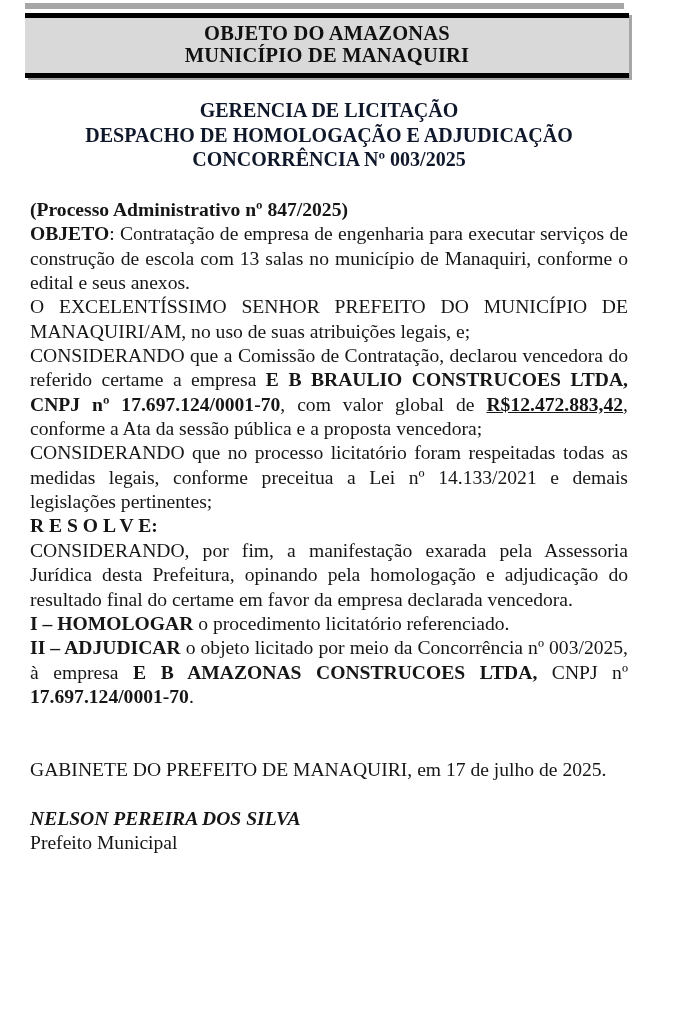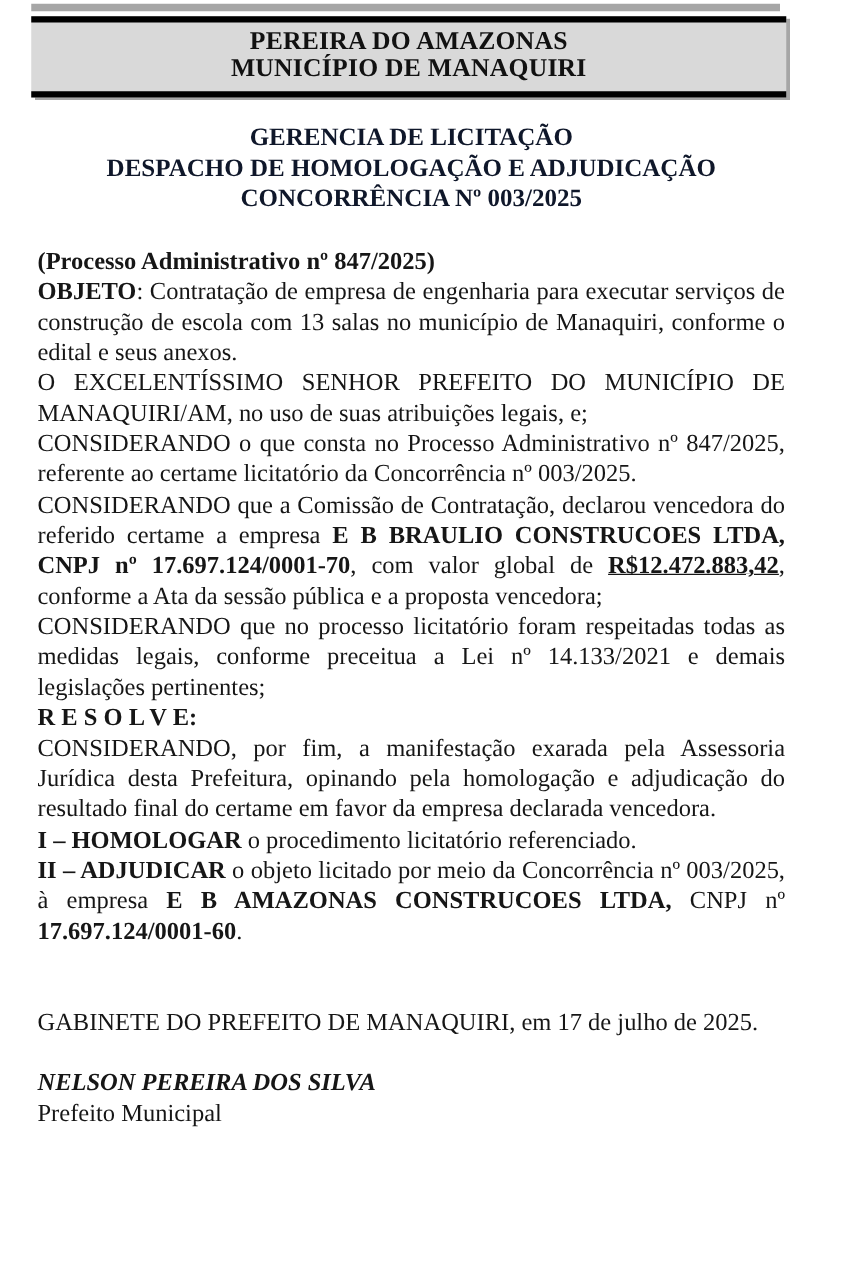--- a/index.html
+++ b/index.html
@@ -60,41 +60,40 @@
   .doc-body span.i { font-style: italic; }
 </style>
 </head>
 <body>
 
 <div>
 
   <div class="top-shadow-bar"></div>
 
   <div class="header-box">
-    <div class="hline">PEREIRA DO AMAZONAS</div>
+    <div class="hline">OBJETO DO AMAZONAS</div>
     <div class="hline">MUNICÍPIO DE MANAQUIRI</div>
   </div>
 
   <div class="title-block">
     <div>GERENCIA DE LICITAÇÃO</div>
     <div>DESPACHO DE HOMOLOGAÇÃO E ADJUDICAÇÃO</div>
     <div>CONCORRÊNCIA Nº 003/2025</div>
   </div>
 
   <div class="doc-body">
       <p><span class="b">(Processo Administrativo nº 847/2025)</span></p>
       <p><span class="b">OBJETO</span><span class="">: Contratação de empresa de engenharia para executar serviços de construção de escola com 13 salas no município de Manaquiri, conforme o edital e seus anexos.</span></p>
       <p><span class="">O EXCELENTÍSSIMO SENHOR PREFEITO DO MUNICÍPIO DE MANAQUIRI/AM, no uso de suas atribuições legais, e;</span></p>
-      <p><span class="">CONSIDERANDO o que consta no Processo Administrativo nº 847/2025, referente ao certame licitatório da Concorrência nº 003/2025.</span></p>
       <p><span class="">CONSIDERANDO que a Comissão de Contratação, declarou vencedora do referido certame a empresa </span><span class="b">E B BRAULIO CONSTRUCOES LTDA, CNPJ nº 17.697.124/0001-70</span><span class="">, com valor global de </span><span class="b u">R$12.472.883,42</span><span class="">, conforme a Ata da sessão pública e a proposta vencedora;</span></p>
       <p><span class="">CONSIDERANDO que no processo licitatório foram respeitadas todas as medidas legais, conforme preceitua a Lei nº 14.133/2021 e demais legislações pertinentes;</span></p>
       <p><span class="b">R E S O L V E:</span></p>
       <p><span class="">CONSIDERANDO, por fim, a manifestação exarada pela Assessoria Jurídica desta Prefeitura, opinando pela homologação e adjudicação do resultado final do certame em favor da empresa declarada vencedora.</span></p>
       <p><span class="b">I – HOMOLOGAR</span><span class=""> o procedimento licitatório referenciado.</span></p>
-      <p><span class="b">II – ADJUDICAR</span><span class=""> o objeto licitado por meio da Concorrência nº 003/2025, à empresa </span><span class="b">E B AMAZONAS CONSTRUCOES LTDA,</span><span class=""> CNPJ nº </span><span class="b">17.697.124/0001-60</span><span class="">.</span></p>
+      <p><span class="b">II – ADJUDICAR</span><span class=""> o objeto licitado por meio da Concorrência nº 003/2025, à empresa </span><span class="b">E B AMAZONAS CONSTRUCOES LTDA,</span><span class=""> CNPJ nº </span><span class="b">17.697.124/0001-70</span><span class="">.</span></p>
       <p class="spacer"></p>
       <p class="spacer"></p>
       <p><span class="">GABINETE DO PREFEITO DE MANAQUIRI, em 17 de julho de 2025.</span></p>
       <p class="spacer"></p>
       <p><span class="b i">NELSON PEREIRA DOS SILVA</span></p>
       <p><span class="">Prefeito Municipal</span></p>
     </div>
 
 </div>
 

